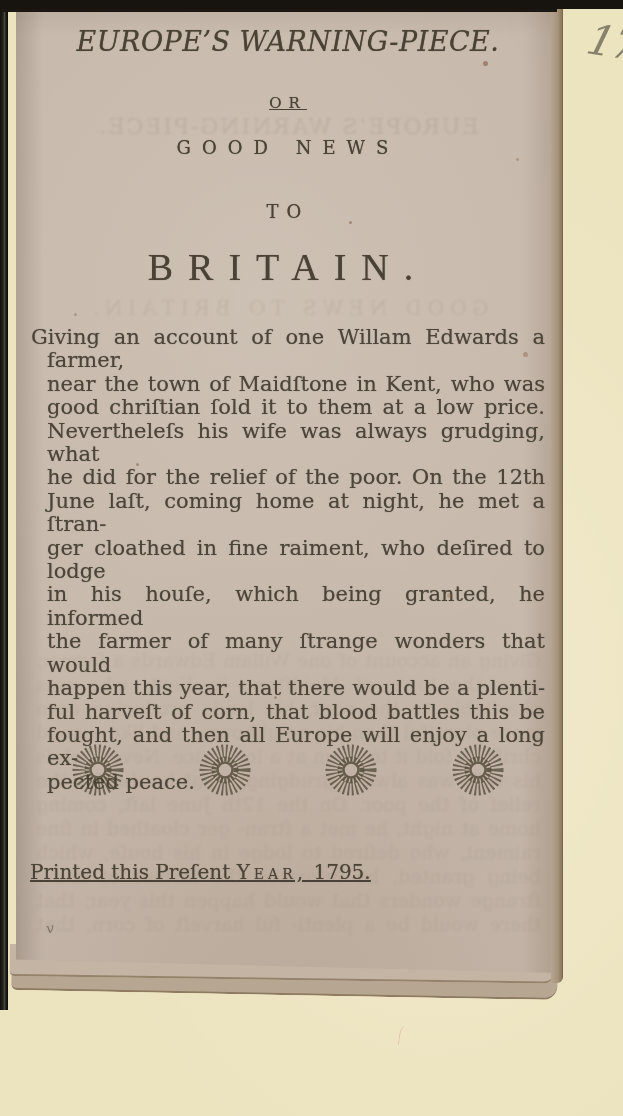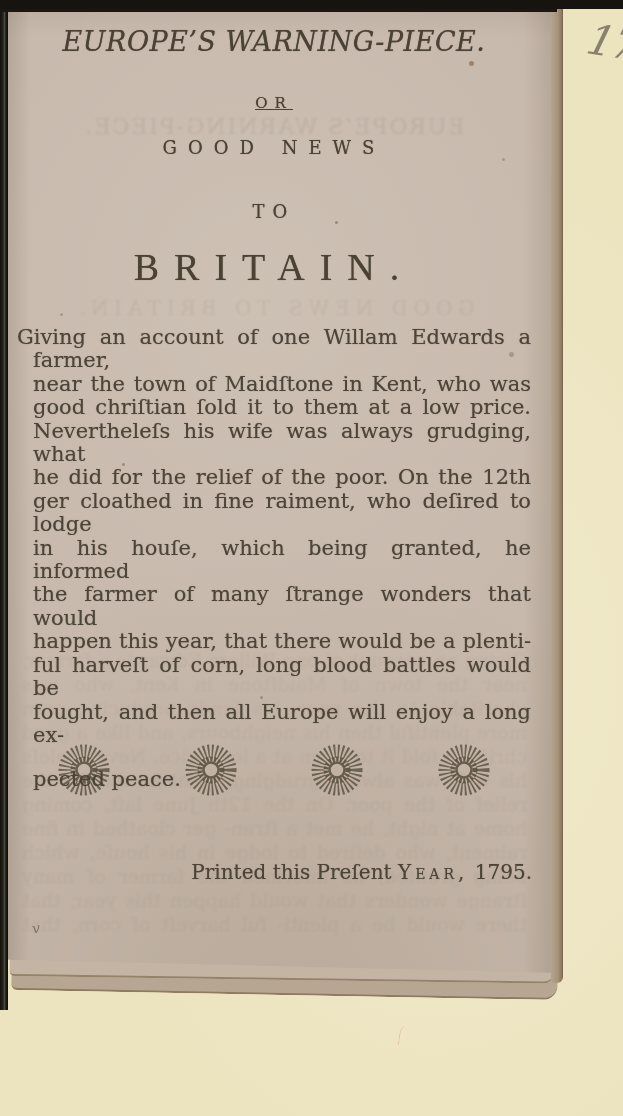--- a/index.html
+++ b/index.html
@@ -24,52 +24,51 @@
     border-radius:0 0 6px 2px;
   }
   
   .leaf{position:absolute;transform-origin:left top;}
   .leaf-2{left:12px;top:950px;width:546px;height:38px;background:#b7a691;border-bottom:2px solid #8d7a60;
           border-radius:0 0 14px 6px;transform:rotate(1.05deg);z-index:1;}
   .leaf-1{left:10px;top:944px;width:544px;height:30px;background:#c3b4a3;border-bottom:2px solid #94826b;
           border-radius:0 0 10px 5px;transform:rotate(0.8deg);z-index:2;}
   
   .pamphlet{
-    position:absolute;left:2px;top:8px;width:544px;height:965px;z-index:3;
+    position:absolute;left:16px;top:8px;width:544px;height:965px;z-index:3;
     clip-path:polygon(0 0,100% 0,100% 100%,0 98.6%);
     background:
       radial-gradient(ellipse 120% 80% at 45% 30%, rgba(255,252,244,0.12), rgba(0,0,0,0) 65%),
       radial-gradient(ellipse 140% 90% at 50% 105%, rgba(110,88,62,0.14), rgba(0,0,0,0) 55%),
       linear-gradient(90deg, rgba(80,66,50,0.22) 0%, rgba(0,0,0,0) 5%, rgba(0,0,0,0) 93%, rgba(120,100,76,0.30) 100%),
       linear-gradient(180deg, rgba(90,75,58,0.10) 0%, rgba(0,0,0,0) 3%),
       #c6b8ab;
-    padding-left: 16px;
   }
   .ink{color:rgba(72,64,51,0.93);text-shadow:0 0 0.8px rgba(72,64,51,0.75);}
   .centered{position:absolute;left:14px;width:516px;text-align:center;line-height:1.05;}
   .masthead{top:20px;font-style:italic;font-size:27px;letter-spacing:0.5px;}
   .divider-or{top:88px;font-size:15px;letter-spacing:7px;text-decoration:underline;}
   .good-news{top:131px;font-size:18px;letter-spacing:11px;}
   .to-line{top:195px;font-size:18px;letter-spacing:8px;}
   .britain{top:240px;font-size:38px;letter-spacing:15px;font-family:Liberation Serif, serif;}
   
   .body-text{
     position:absolute;left:15px;top:318px;width:514px;
     font-size:21px;line-height:23.4px;padding-left:16px;box-sizing:border-box;
   }
   .body-line{text-align:justify;text-align-last:justify;text-justify:inter-word;
              color:rgba(70,62,50,0.88);text-shadow:0 0 0.9px rgba(70,62,50,0.6);}
   .body-line:first-child{text-indent:-16px;}
-  .body-line:last-child{text-align-last:left;margin-top:21px;}
+  .body-line:last-child{text-align-last:left;}
   
   .ornament-row{position:absolute;left:52px;top:732px;width:440px;display:flex;justify-content:space-between;}
   .ornament-row svg{opacity:0.88;}
   
-  .imprint{position:absolute;left:14px;top:852px;width:516px;text-align:right;font-size:20px;
-           color:rgba(70,62,50,0.9);text-shadow:0 0 0.8px rgba(70,62,50,0.6);}
+  .imprint{position:absolute;left:14px;top:852px;width:516px;text-align:left;font-size:20px;
+           color:rgba(70,62,50,0.9);text-shadow:0 0 0.8px rgba(70,62,50,0.6);text-decoration:underline;}
   .imprint .year-word{font-variant:small-caps;letter-spacing:4px;}
   
   .ghost{position:absolute;left:14px;width:516px;text-align:center;transform:scaleX(-1);
          color:#6a5f4e;pointer-events:none;filter:blur(0.8px);}
   .ghost-masthead{top:106px;font-size:22px;letter-spacing:2px;opacity:0.13;}
   .ghost-heading{top:288px;font-size:20px;letter-spacing:6px;opacity:0.11;}
   .ghost-para{position:absolute;left:20px;top:640px;width:505px;height:290px;overflow:hidden;
               transform:scaleX(-1);font-size:19px;line-height:24px;text-align:justify;
               color:#6a5f4e;opacity:0.07;filter:blur(1.1px);pointer-events:none;}
   
@@ -118,25 +117,26 @@
     <div class="centered ink good-news">GOOD NEWS</div>
     <div class="centered ink to-line">TO</div>
     <div class="centered ink britain">BRITAIN.</div>
 
     <div class="body-text">
         <div class="body-line">Giving an account of one Willam Edwards a farmer,</div>
         <div class="body-line">near the town of Maidſtone in Kent, who was</div>
         <div class="body-line">good chriſtian ſold it to them at a low price.</div>
         <div class="body-line">Nevertheleſs his wife was always grudging, what</div>
         <div class="body-line">he did for the relief of the poor.  On the 12th</div>
+        <div class="body-line">June laſt, coming home at night, he met a ſtran-</div>
         <div class="body-line">ger cloathed in fine raiment, who deſired to lodge</div>
         <div class="body-line">in his houſe, which being granted, he informed</div>
         <div class="body-line">the farmer of many ſtrange wonders that would</div>
         <div class="body-line">happen this year, that there would be a plenti-</div>
-        <div class="body-line">ful harveſt of corn, long blood battles would be</div>
+        <div class="body-line">ful harveſt of corn, that blood battles this be</div>
         <div class="body-line">fought, and then all Europe will enjoy a long ex-</div>
         <div class="body-line">pected peace.</div>
       </div>
 
     <div class="ornament-row">
     <svg width="60" height="60" viewBox="0 0 60 60">
       <g fill="none" stroke="#49412f">
         <circle cx="30" cy="30" r="19" stroke-width="13" stroke-dasharray="1.7 2.2" opacity="0.8"></circle>
         <circle cx="30" cy="30" r="11" stroke-width="5" stroke-dasharray="2.4 1.5" opacity="0.9"></circle>
         <circle cx="30" cy="30" r="7.5" stroke-width="2.5" opacity="0.85"></circle>

